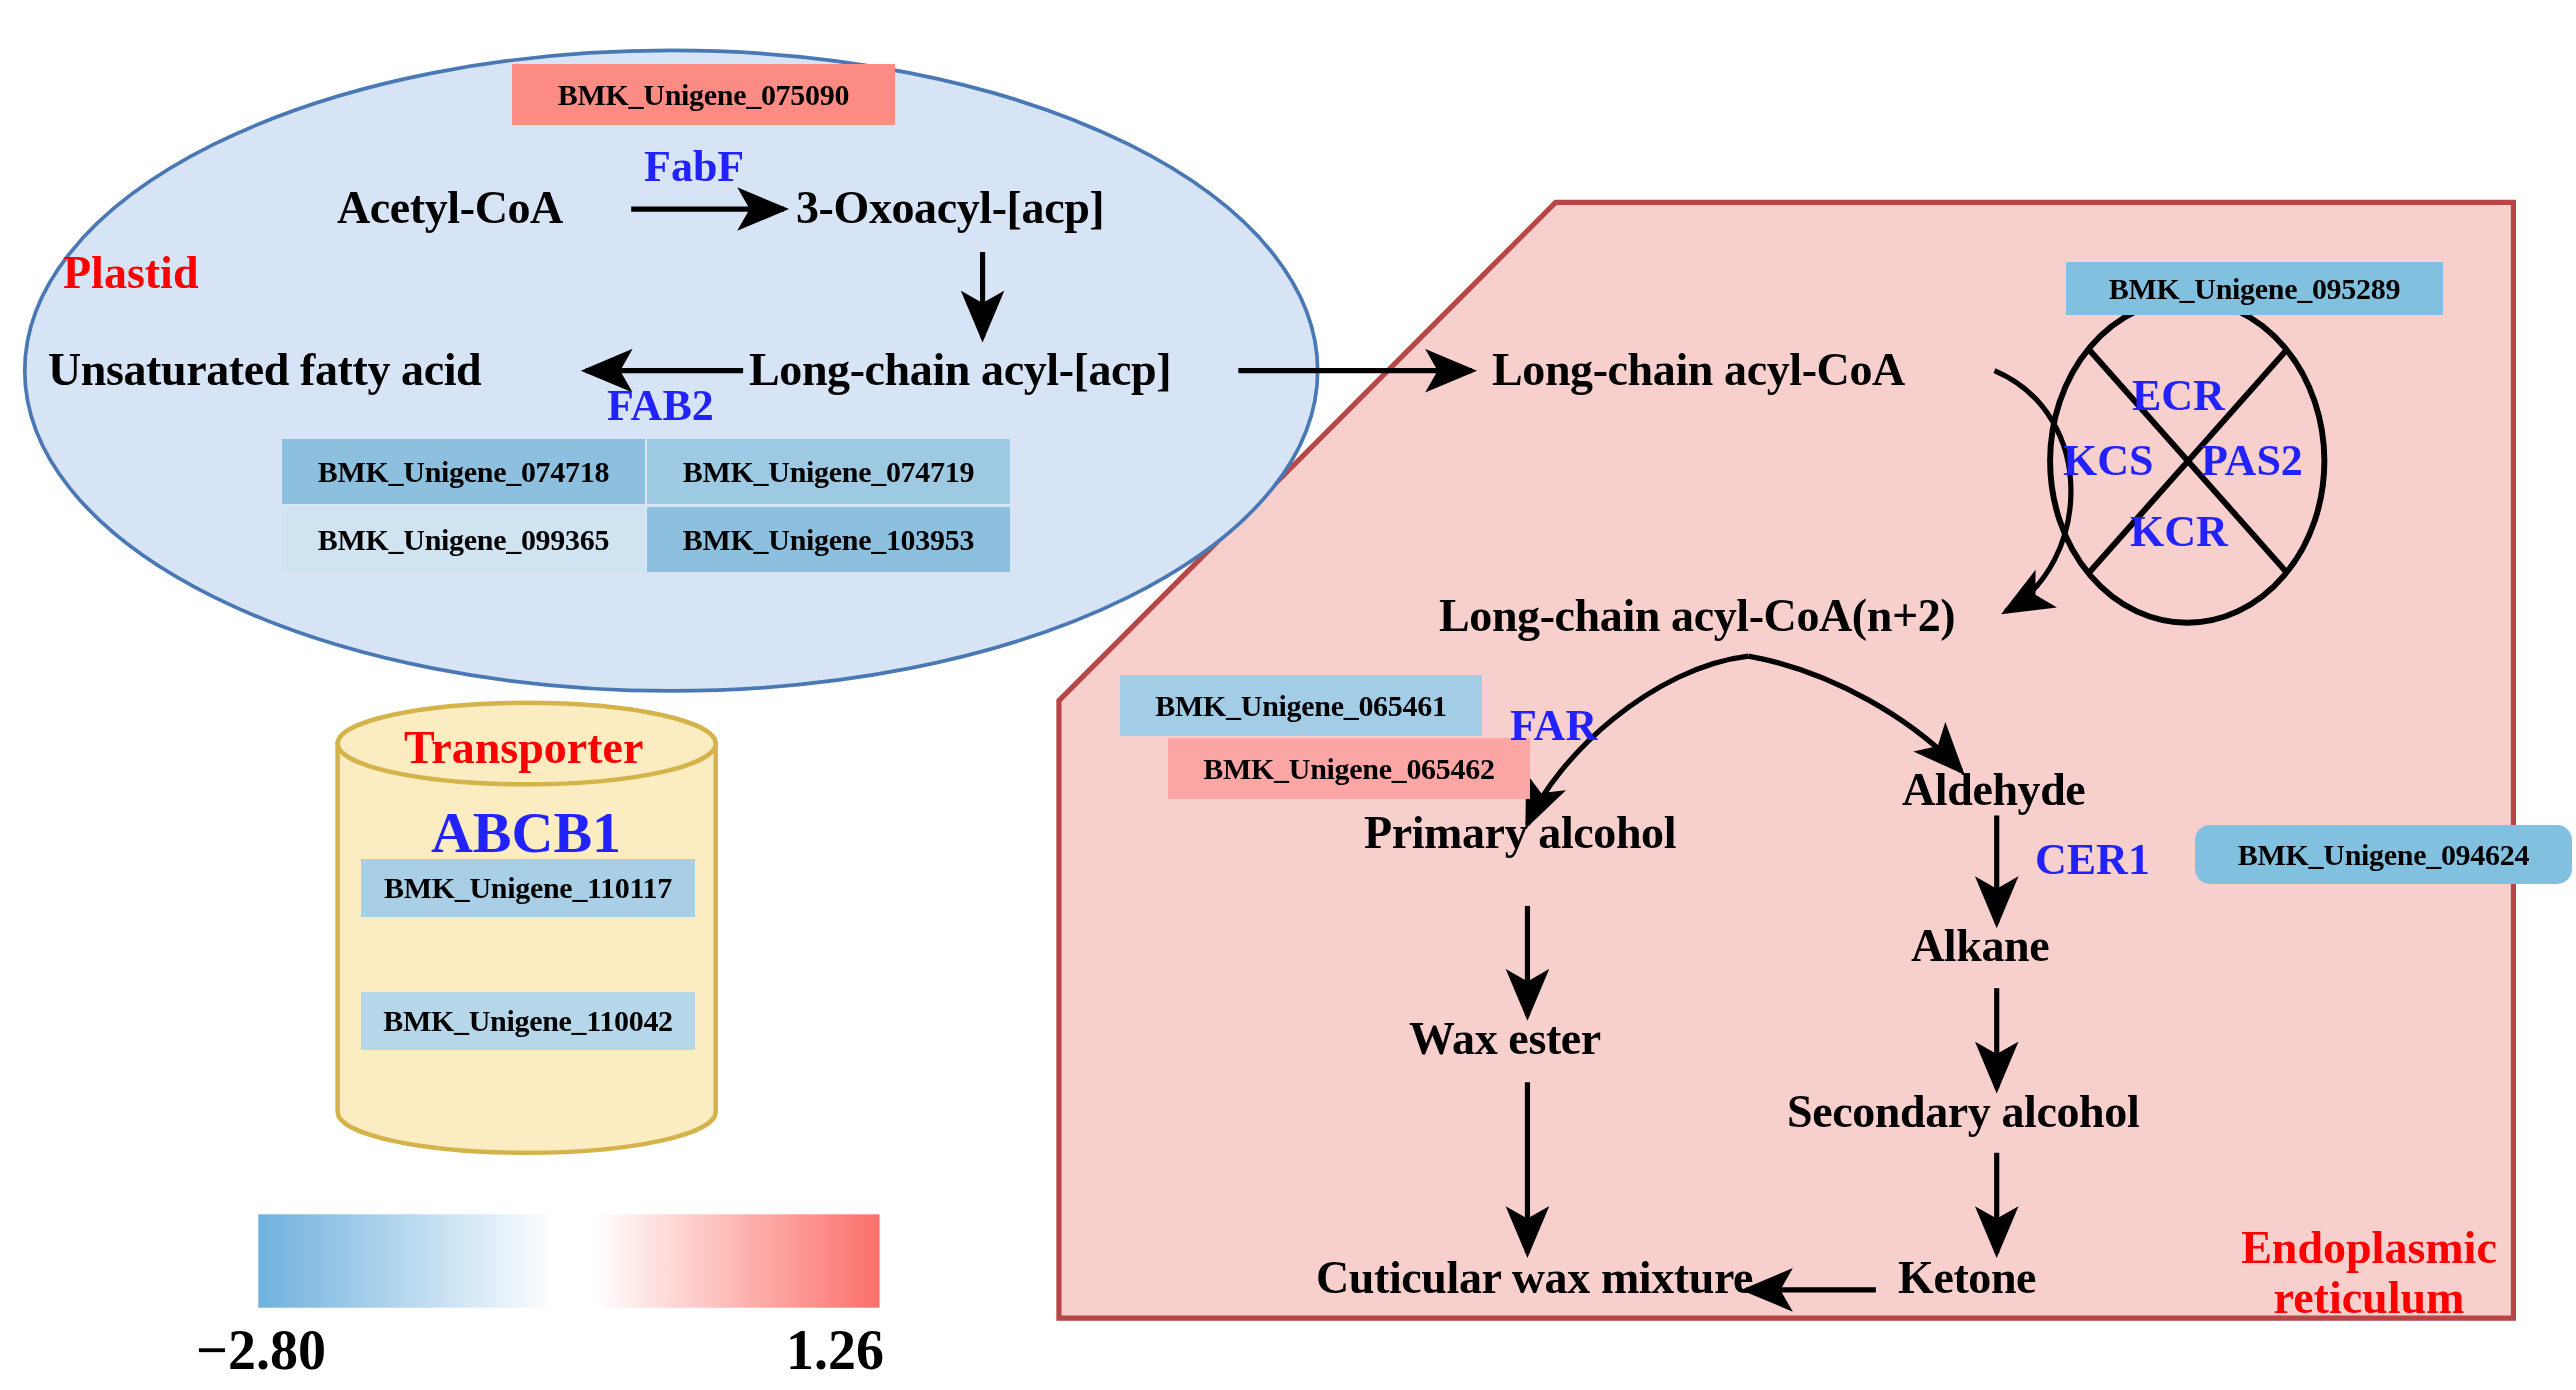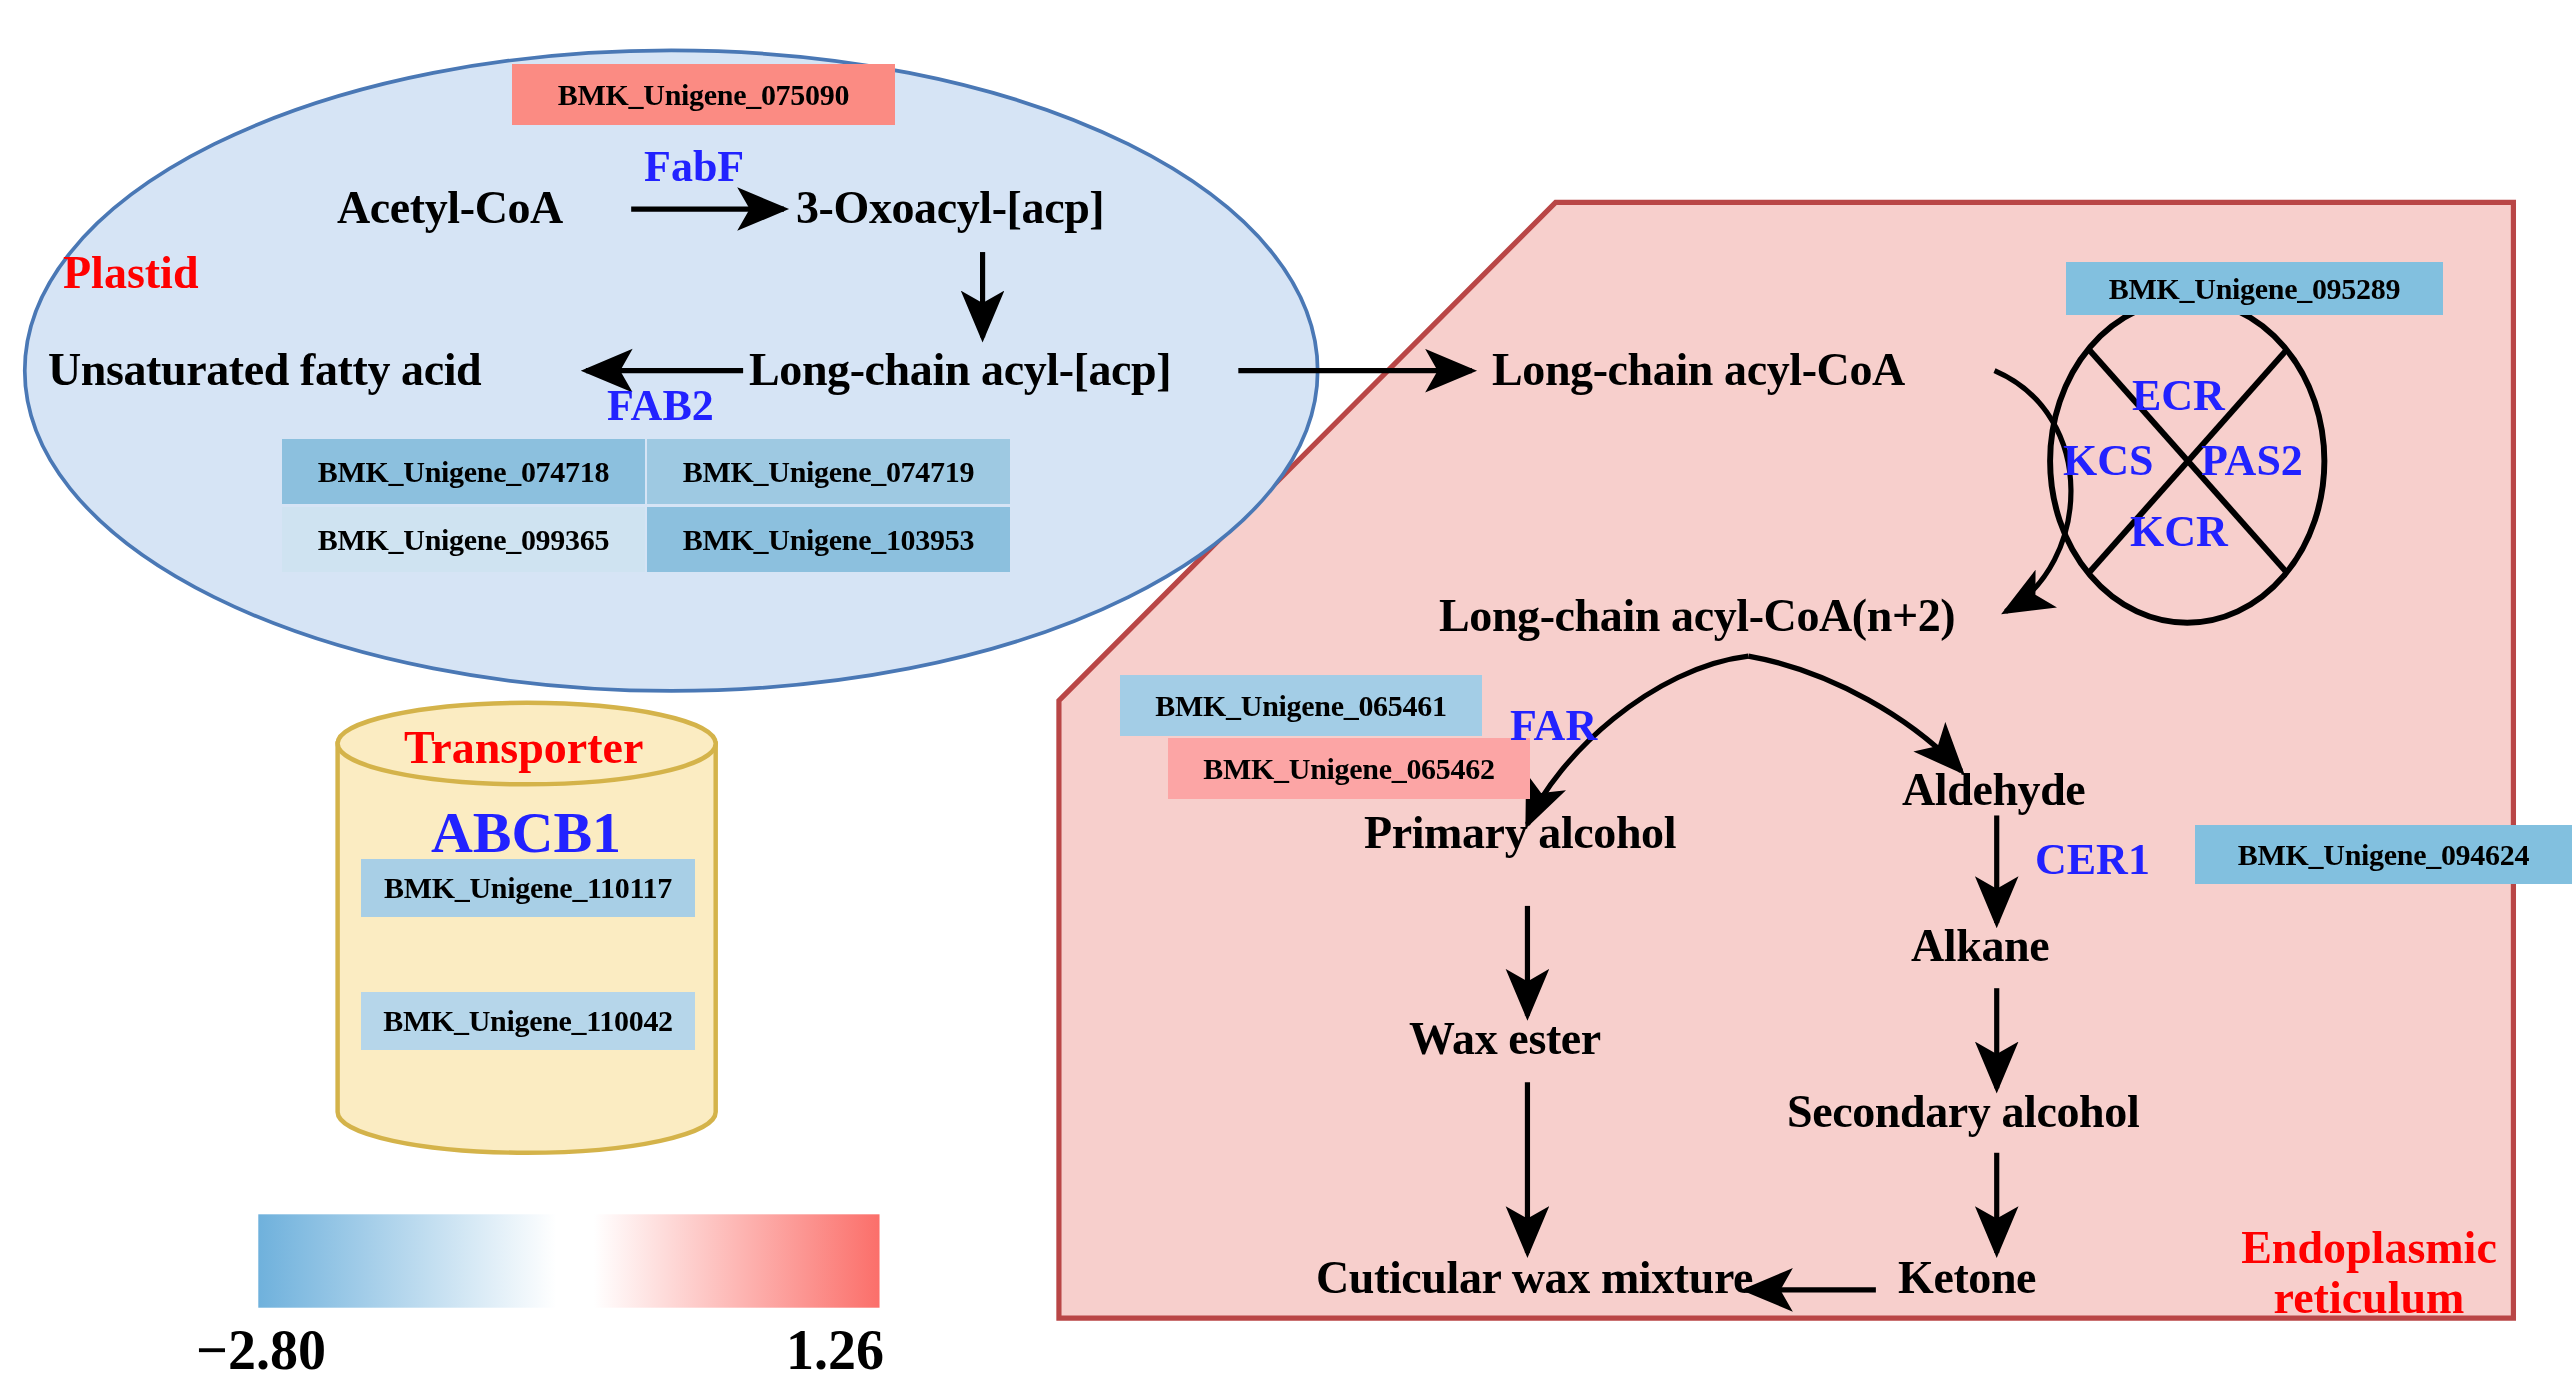--- a/index.html
+++ b/index.html
@@ -132,21 +132,21 @@
   <div class="gbox" style="left:1120px;top:675px;width:362px;height:61px;background:#a3cde6;">BMK_Unigene_065461</div>
   <div class="gbox" style="left:1120px;top:738px;width:362px;height:61px;background:#fca5a5;margin-left:48px;">BMK_Unigene_065462</div>
 
   <div class="enz" style="left:1510px;top:704px;">FAR</div>
 
   <div class="node metab" style="left:1364px;top:810px;">Primary alcohol</div>
 
   <div class="node metab" style="left:1902px;top:767px;">Aldehyde</div>
 
   <div class="enz" style="left:2035px;top:838px;">CER1</div>
-  <div class="gbox" style="left:2195px;top:825px;width:377px;height:59px;background:#82c0df;">BMK_Unigene_094624</div>
+  <div class="gbox" style="left:2195px;top:825px;width:377px;height:59px;background:#82c0df;border-radius:15px;">BMK_Unigene_094624</div>
 
   <div class="node metab" style="left:1409px;top:1016px;">Wax ester</div>
 
   <div class="node metab" style="left:1911px;top:923px;">Alkane</div>
 
   <div class="node metab" style="left:1787px;top:1089px;">Secondary alcohol</div>
 
   <div class="node metab" style="left:1898px;top:1255px;">Ketone</div>
 
   <div class="node metab" style="left:1316px;top:1255px;">Cuticular wax mixture</div>

